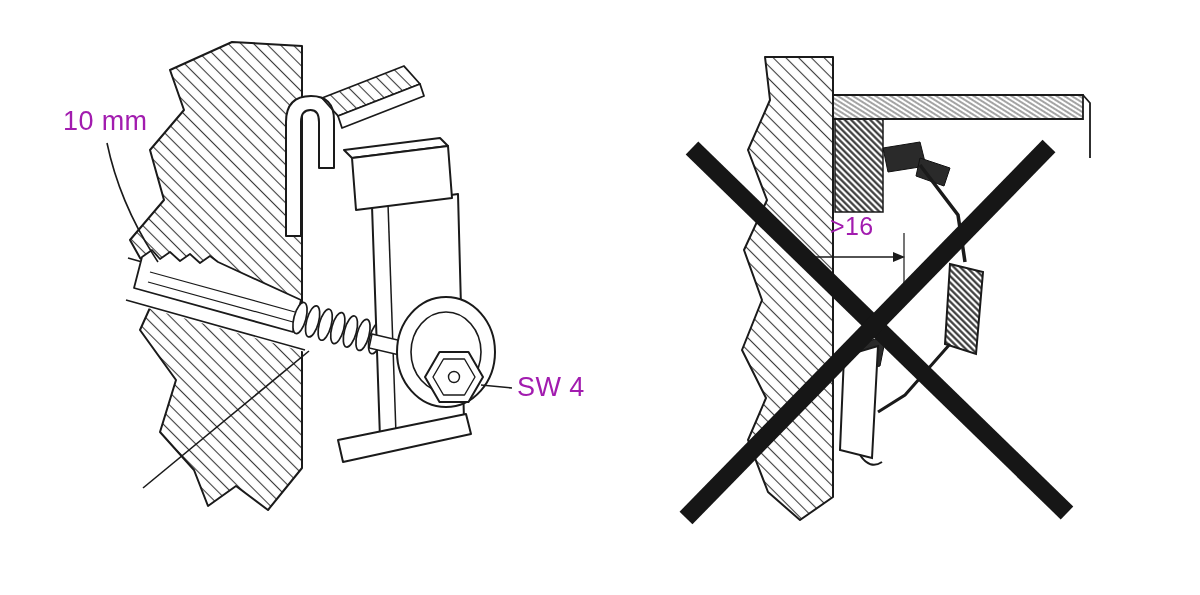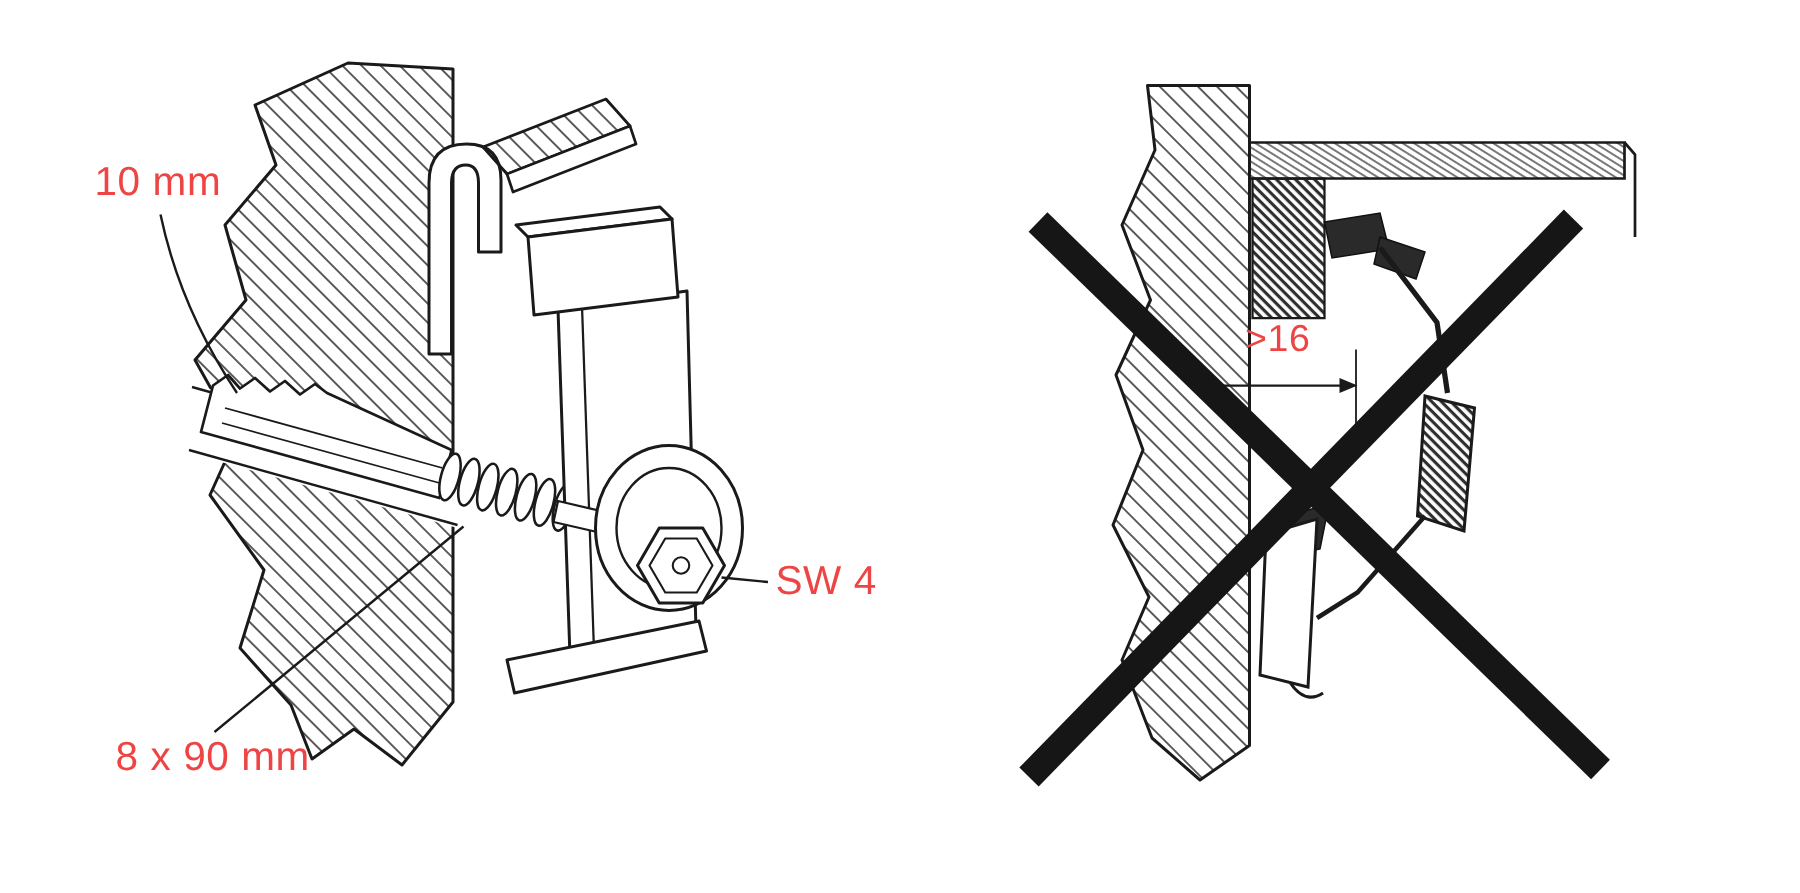--- a/index.html
+++ b/index.html
@@ -1,21 +1,21 @@
 <!DOCTYPE html>
 <html><head>
 <meta charset="utf-8">
 <style>
   html,body{margin:0;padding:0;background:#fff}
   .page{position:relative;width:1200px;height:595px;background:#ffffff;
         font-family:"Liberation Sans",sans-serif;overflow:hidden}
   .page svg{position:absolute;top:0}
   .svg-left{left:0}
   .svg-right{left:620px}
-  .lbl{position:absolute;color:#ef4444;font-size:27px;letter-spacing:.4px;white-space:nowrap}
+  .lbl{position:absolute;color:#a21caf;font-size:27px;letter-spacing:.4px;white-space:nowrap}
   .lbl-small{font-size:25px}
 </style>
 </head>
 <body>
 
 <div class="page">
 
   <svg class="svg-left" width="620" height="595" viewBox="0 0 620 595">
     <defs>
       <pattern id="hatch" width="9" height="9" patternUnits="userSpaceOnUse" patternTransform="rotate(-45)">
@@ -124,16 +124,15 @@
     </g>
 
     <g>
       <line x1="72" y1="148" x2="447" y2="513" stroke="#161616" stroke-width="18"></line>
       <line x1="429" y1="146" x2="66" y2="518" stroke="#161616" stroke-width="18"></line>
     </g>
   </svg>
 
   <span class="lbl" style="left:63px;top:106px">10 mm</span>
   <span class="lbl" style="left:517px;top:372px">SW 4</span>
-  <span class="lbl" style="left:77px;top:489px">8 x 90 mm</span>
   <span class="lbl lbl-small" style="left:830px;top:212px">&gt;16</span>
 
 </div>
 
 </body></html>

